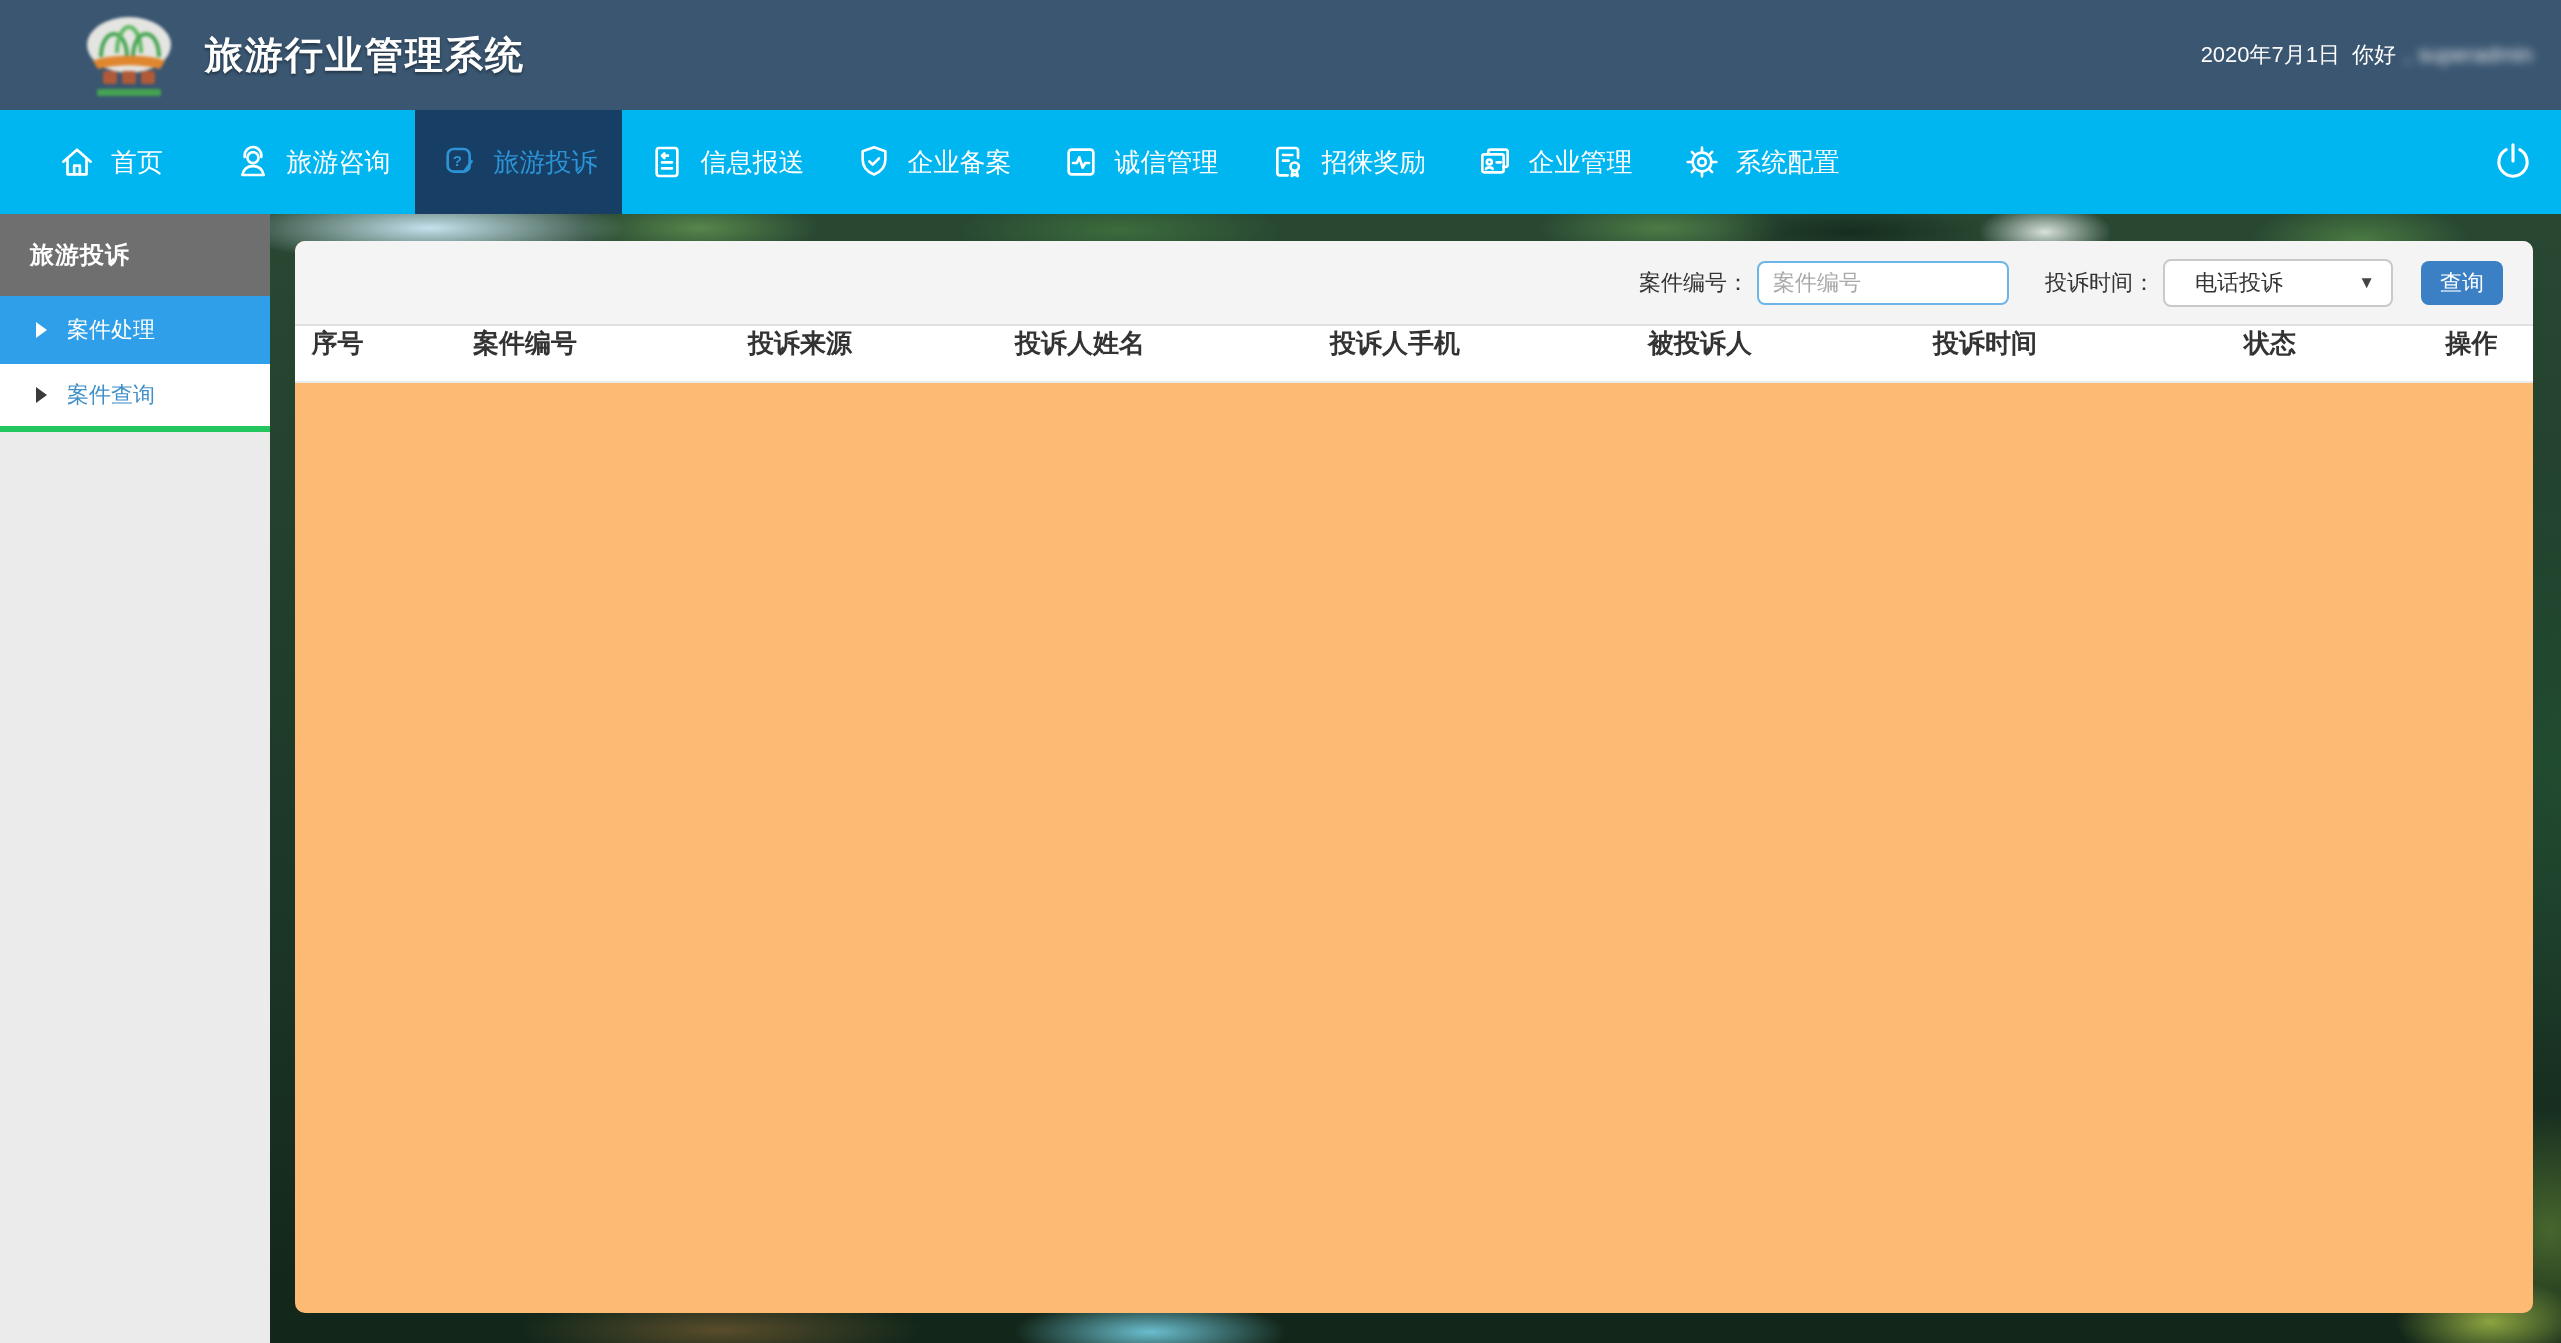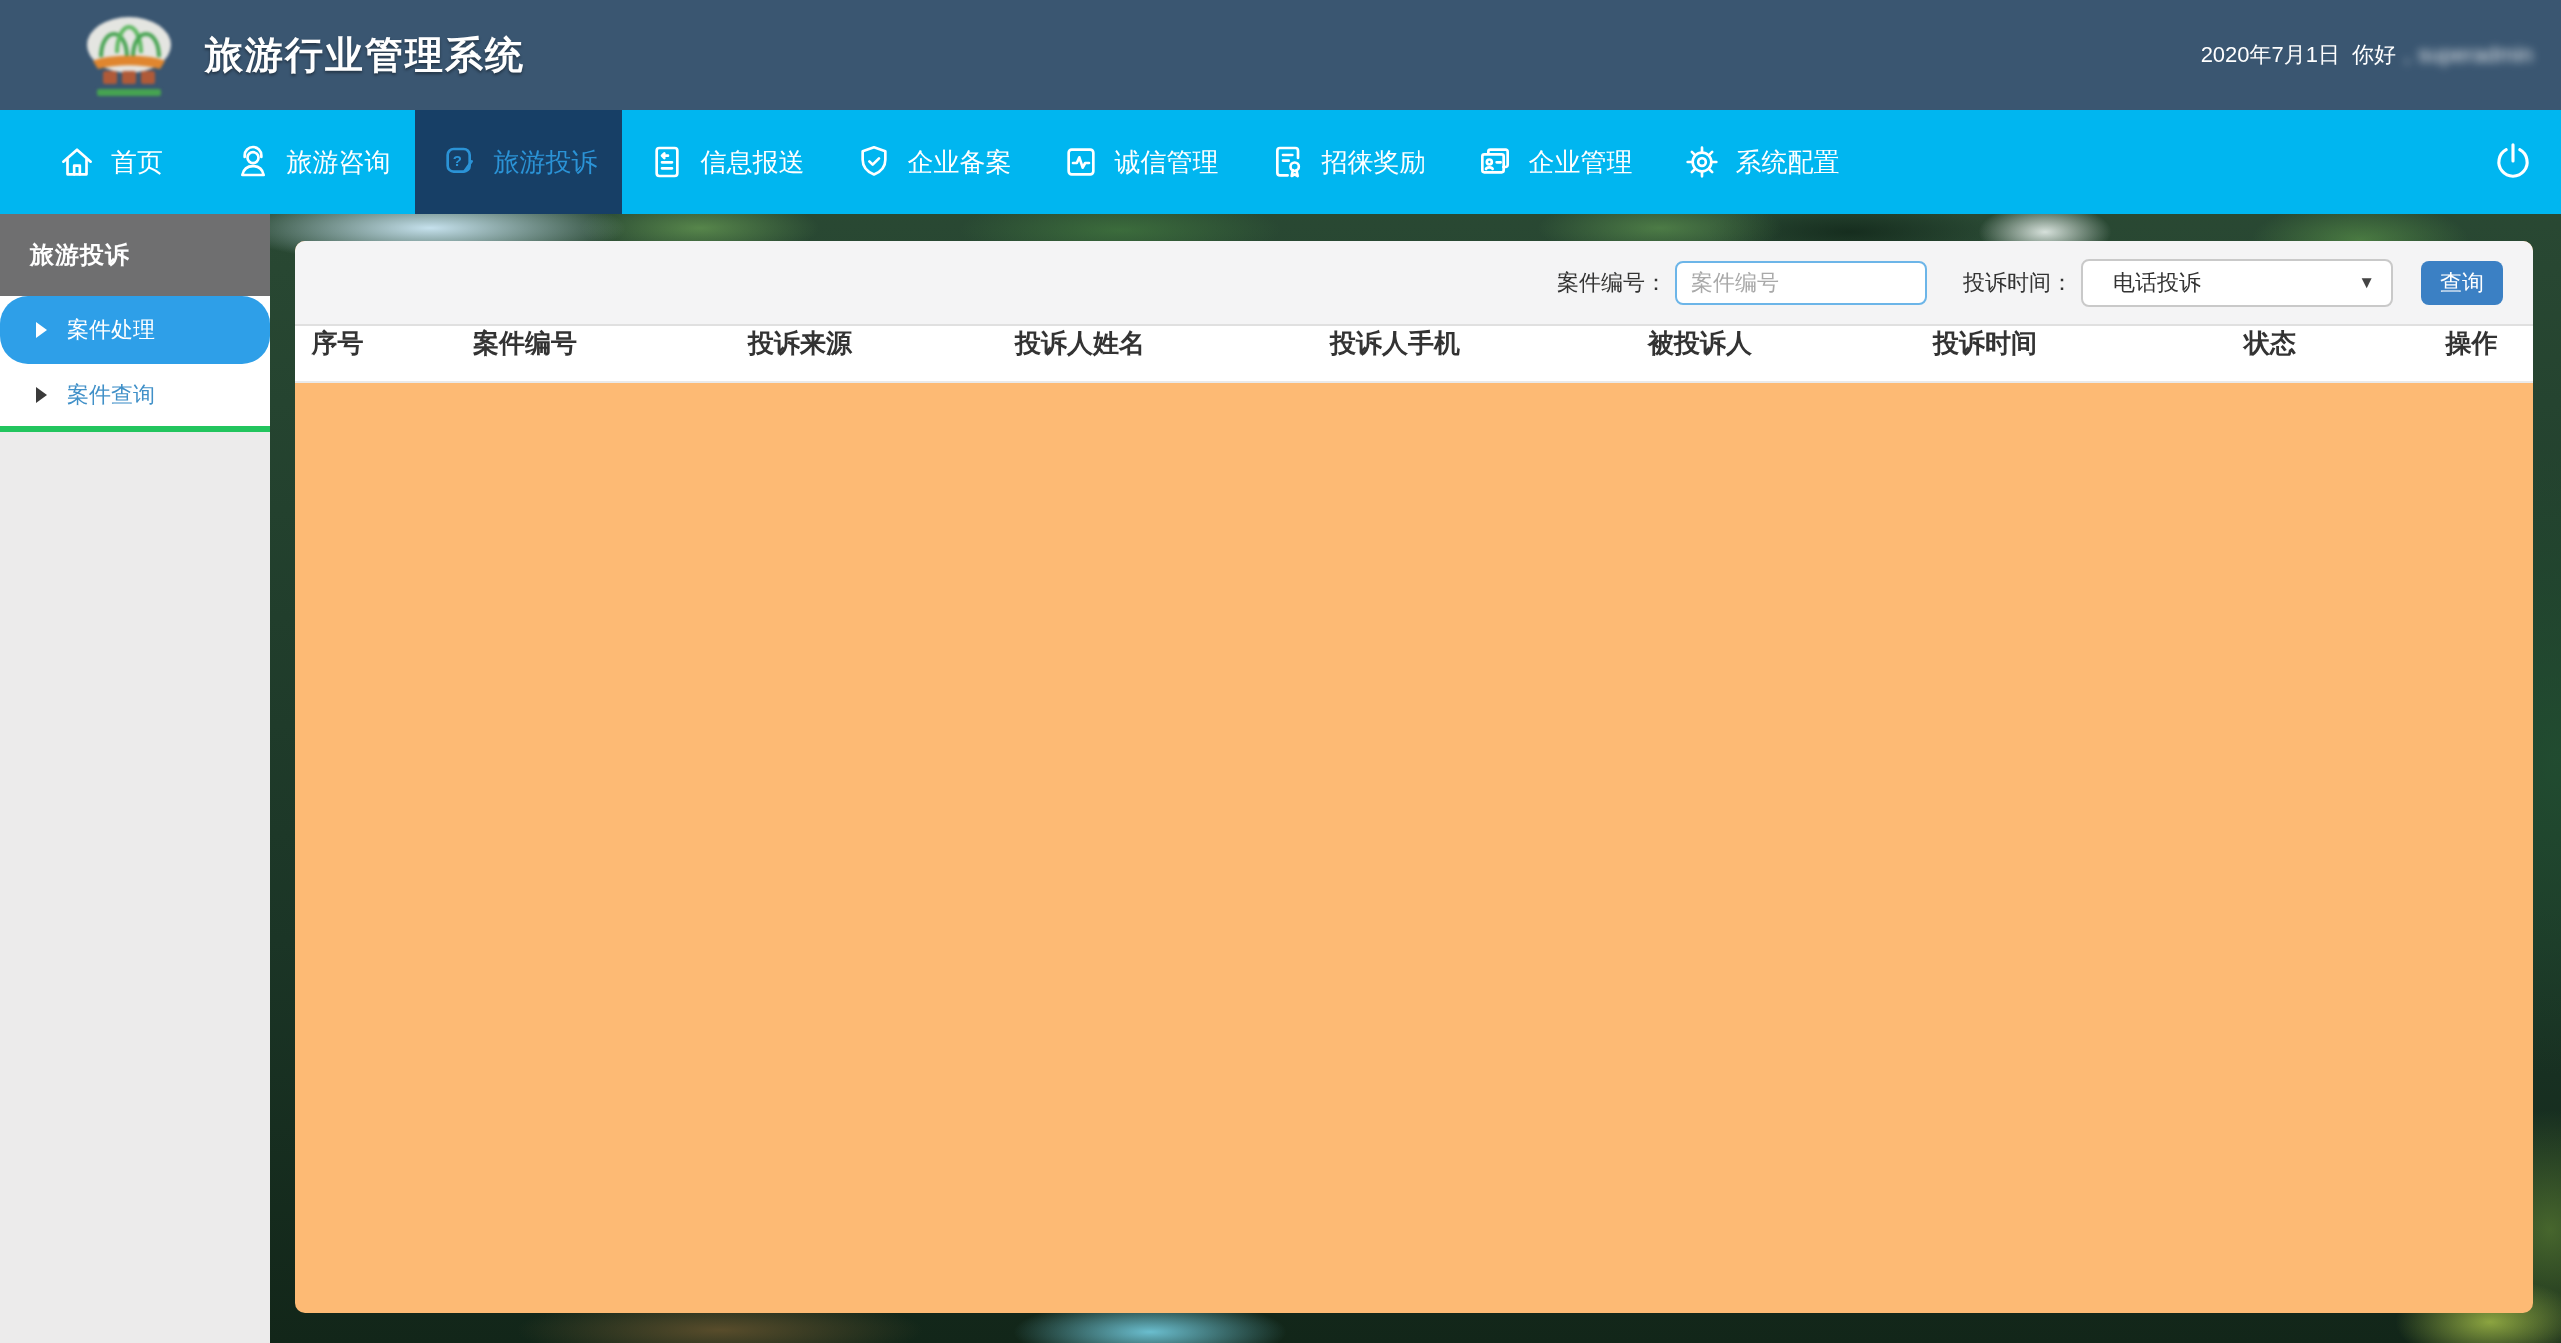--- a/index.html
+++ b/index.html
@@ -46,38 +46,38 @@
     color:#fff; cursor:pointer; }
   .nav-power svg { width:44px; height:44px; }
 
   
   .sidebar { position:absolute; left:0; top:214px; width:270px; height:1129px; background:#ecebeb; z-index:4; }
   .sidebar-title { height:82px; background:#6f6f70; color:#fff; font-size:24px; font-weight:bold;
     display:flex; align-items:center; padding-left:30px; letter-spacing:1px; }
   .side-menu { background:#fff; }
   .side-item { height:68px; display:flex; align-items:center; gap:20px; padding-left:36px;
     font-size:22px; color:#4090c8; background:#fff; border-bottom:6px solid #22c55e; cursor:pointer; }
-  .side-item.active { background:#2e9fe8; color:#fff; border-bottom:none;border-radius:28px; }
+  .side-item.active { background:#2e9fe8; color:#fff; border-bottom:none; }
   .tri { width:0; height:0; border-style:solid; border-width:8px 0 8px 11px;
     border-color:transparent transparent transparent #3a3a3a; }
   .side-item.active .tri { border-color:transparent transparent transparent #ffffff; }
 
   
   .panel { position:absolute; left:295px; top:241px; width:2238px; height:1072px;
     background:#fdba74; border-radius:10px; overflow:hidden; z-index:3; }
   .filter-bar { height:85px; background:#f4f4f5; border-bottom:2px solid #e0e0e0;
     display:flex; align-items:center; justify-content:flex-end; padding-right:30px; }
   .filter-label { font-size:22px; color:#333; margin-right:8px; }
   .case-input { width:252px; height:44px; border:2px solid #6cb5e8; border-radius:8px;
     font-size:22px; color:#333; padding:0 14px; outline:none; background:#fff;
     font-family:"Liberation Sans","DejaVu Sans",sans-serif; }
   .case-input::placeholder { color:#a9a9a9; }
   .group-gap { width:36px; }
   .select-wrap { position:relative; }
-  .source-select { width:312px; height:48px; border:2px solid #c9c9c9; border-radius:8px;
+  .source-select { width:230px; height:48px; border:2px solid #c9c9c9; border-radius:8px;
     background:#fff; font-size:22px; color:#333; padding-left:30px; appearance:none;
     -webkit-appearance:none; outline:none; font-family:"Liberation Sans","DejaVu Sans",sans-serif; }
   .select-arrow { position:absolute; right:18px; top:50%; transform:translateY(-50%);
     font-size:17px; color:#444; pointer-events:none; }
   .search-btn { width:82px; height:44px; margin-left:28px; background:#3b80c4; color:#fff;
     font-size:22px; border:none; border-radius:8px; cursor:pointer;
     font-family:"Liberation Sans","DejaVu Sans",sans-serif; }
 
   .thead { display:flex; height:57px; align-items:flex-start; border-bottom:2px solid #eaeaea; background:#fff; }
   .th { display:flex; align-items:center; justify-content:center;

